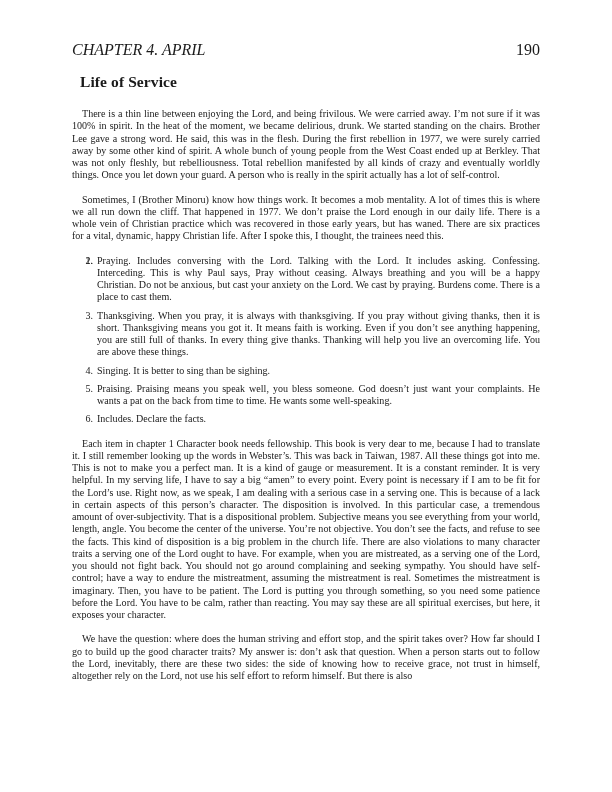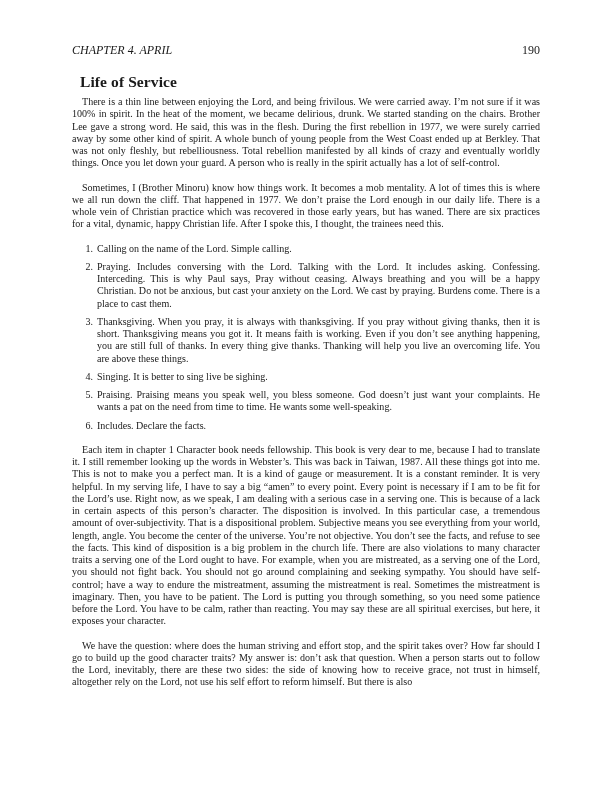--- a/index.html
+++ b/index.html
@@ -1,21 +1,21 @@
 <!DOCTYPE html>
 <html><head>
 <meta charset="utf-8">
 <style>
   html, body { margin: 0; padding: 0; background: #ffffff; }
   body { width: 612px; height: 792px; position: relative; overflow: hidden; color: #1a1a1a; }
   .page { position: absolute; left: 72px; top: 0; width: 468px; font-family: "Liberation Serif", "DejaVu Serif", serif; font-size: 10.05px; line-height: 12.25px; }
-  .running-head { position: absolute; top: 44px; left: 0; width: 468px; display: flex; justify-content: space-between; font-size: 12px; }
+  .running-head { position: absolute; top: 44px; left: 0; width: 468px; display: flex; justify-content: space-between; font-size: 16px; }
   .running-head .chap { font-style: italic; }
   h1.section { position: absolute; top: 68px; left: 0; margin: 8px; font-size: 15.5px; font-weight: bold; letter-spacing: 0.1px; }
-  .body { position: absolute; top: 96px; left: 0; width: 468px; }
+  .body { position: absolute; top: 108px; left: 0; width: 468px; }
   p { margin: 0 0 12px 0; text-align: justify; text-indent: 10px; }
   ol { margin: 0 0 12px 0; padding: 0; list-style: none; }
   ol li { position: relative; padding-left: 25px; margin-bottom: 6px; text-align: justify; }
   ol li .num { position: absolute; left: 3px; top: 0; width: 18px; text-align: right; }
 </style>
 </head>
 <body>
 
 <div class="page">
   <div class="running-head">
@@ -23,24 +23,24 @@
     <span>190</span>
   </div>
 
   <h1 class="section">Life of Service</h1>
 
   <div class="body">
     <p>There is a thin line between enjoying the Lord, and being frivilous. We were carried away. I’m not sure if it was 100% in spirit. In the heat of the moment, we became delirious, drunk. We started standing on the chairs. Brother Lee gave a strong word. He said, this was in the flesh. During the first rebellion in 1977, we were surely carried away by some other kind of spirit. A whole bunch of young people from the West Coast ended up at Berkley. That was not only fleshly, but rebelliousness. Total rebellion manifested by all kinds of crazy and eventually worldly things. Once you let down your guard. A person who is really in the spirit actually has a lot of self-control.</p>
     <p>Sometimes, I (Brother Minoru) know how things work. It becomes a mob mentality. A lot of times this is where we all run down the cliff. That happened in 1977. We don’t praise the Lord enough in our daily life. There is a whole vein of Christian practice which was recovered in those early years, but has waned. There are six practices for a vital, dynamic, happy Christian life. After I spoke this, I thought, the trainees need this.</p>
 
     <ol>
-      <li><span class="num">1.</span><span>Calling on the name of the Lord. Simple calling.</span></li>
+      <li><span class="num">1.</span></li>
       <li><span class="num">2.</span><span>Praying. Includes conversing with the Lord. Talking with the Lord. It includes asking. Confessing. Interceding. This is why Paul says, Pray without ceasing. Always breathing and you will be a happy Christian. Do not be anxious, but cast your anxiety on the Lord. We cast by praying. Burdens come. There is a place to cast them.</span></li>
       <li><span class="num">3.</span><span>Thanksgiving. When you pray, it is always with thanksgiving. If you pray without giving thanks, then it is short. Thanksgiving means you got it. It means faith is working. Even if you don’t see anything happening, you are still full of thanks. In every thing give thanks. Thanking will help you live an overcoming life. You are above these things.</span></li>
-      <li><span class="num">4.</span><span>Singing. It is better to sing live be sighing.</span></li>
-      <li><span class="num">5.</span><span>Praising. Praising means you speak well, you bless someone. God doesn’t just want your complaints. He wants a pat on the need from time to time. He wants some well-speaking.</span></li>
+      <li><span class="num">4.</span><span>Singing. It is better to sing than be sighing.</span></li>
+      <li><span class="num">5.</span><span>Praising. Praising means you speak well, you bless someone. God doesn’t just want your complaints. He wants a pat on the back from time to time. He wants some well-speaking.</span></li>
       <li><span class="num">6.</span><span>Includes. Declare the facts.</span></li>
     </ol>
 
     <p>Each item in chapter 1 Character book needs fellowship. This book is very dear to me, because I had to translate it. I still remember looking up the words in Webster’s. This was back in Taiwan, 1987. All these things got into me. This is not to make you a perfect man. It is a kind of gauge or measurement. It is a constant reminder. It is very helpful. In my serving life, I have to say a big “amen” to every point. Every point is necessary if I am to be fit for the Lord’s use. Right now, as we speak, I am dealing with a serious case in a serving one. This is because of a lack in certain aspects of this person’s character. The disposition is involved. In this particular case, a tremendous amount of over-subjectivity. That is a dispositional problem. Subjective means you see everything from your world, length, angle. You become the center of the universe. You’re not objective. You don’t see the facts, and refuse to see the facts. This kind of disposition is a big problem in the church life. There are also violations to many character traits a serving one of the Lord ought to have. For example, when you are mistreated, as a serving one of the Lord, you should not fight back. You should not go around complaining and seeking sympathy. You should have self-control; have a way to endure the mistreatment, assuming the mistreatment is real. Sometimes the mistreatment is imaginary. Then, you have to be patient. The Lord is putting you through something, so you need some patience before the Lord. You have to be calm, rather than reacting. You may say these are all spiritual exercises, but here, it exposes your character.</p>
     <p>We have the question: where does the human striving and effort stop, and the spirit takes over? How far should I go to build up the good character traits? My answer is: don’t ask that question. When a person starts out to follow the Lord, inevitably, there are these two sides: the side of knowing how to receive grace, not trust in himself, altogether rely on the Lord, not use his self effort to reform himself. But there is also</p>
   </div>
 </div>
 
 </body></html>

